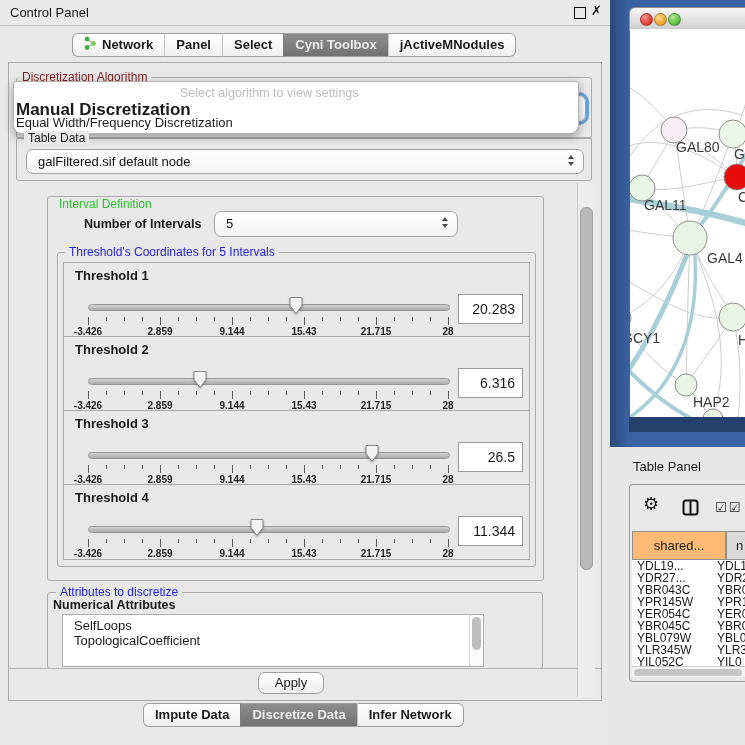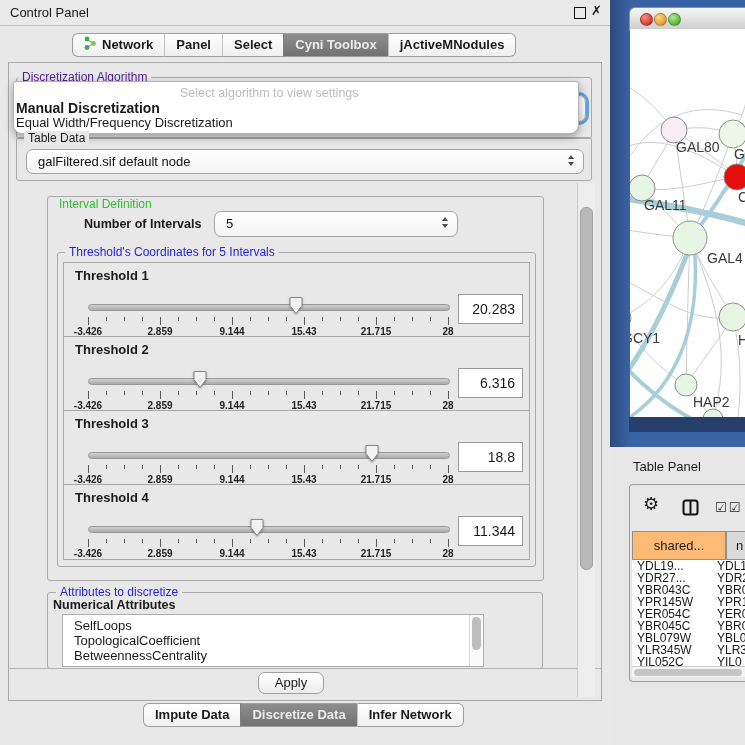--- a/index.html
+++ b/index.html
@@ -21,36 +21,36 @@
   .tab.last{border-right:1px solid #9e9e9e;border-radius:0 6px 6px 0;}
   .tab.sel{background:linear-gradient(#8d8d8d,#727272);color:#ececec;border-left:1px solid #7c7c7c;}
   .tab .tabicon{display:inline-block;vertical-align:-2px;margin-right:5px;}
 
   #content-panel{left:8px;top:62px;width:592px;height:637px;border:1px solid #a8a8a8;background:#e8e8e8;}
 
   .group{position:absolute;border:1px solid #aaaaaa;border-radius:3px;}
   .gtitle{position:absolute;background:#e8e8e8;padding:0 4px;font-size:12px;white-space:nowrap;}
   .g-green{color:#2fbf2f;}
   .g-blue{color:#2424dd;}
-  .g-gray{color:#4c1d95;text-decoration:underline;}
+  .g-gray{color:#7f1d1d;text-decoration:underline;}
 
   .combo{position:absolute;background:linear-gradient(#ffffff,#f3f3f3);border:1px solid #a3a3a3;
          border-radius:7px;font-size:13px;color:#111;}
   .combo .cval{position:absolute;left:11px;top:0;line-height:23px;white-space:nowrap;}
   .spin{position:absolute;right:9px;top:5px;}
   .spin i{display:block;width:0;height:0;border-left:3.5px solid transparent;border-right:3.5px solid transparent;}
   .spin .up{border-bottom:4.5px solid #4a4a4a;margin-bottom:3px;}
   .spin .dn{border-top:4.5px solid #4a4a4a;}
   .combo-focus{box-shadow:0 0 0 3px #62a0de;}
 
   
   #algo-popup{left:13px;top:81px;width:564px;height:51px;background:#ffffff;border:1px solid #b3b3b3;
               border-radius:3px 3px 9px 9px;box-shadow:0 3px 9px rgba(0,0,0,.35);z-index:60;}
   #algo-popup .prompt{position:absolute;left:166px;top:4px;font-size:12.5px;color:#bcbcbc;}
-  #algo-popup .opt1{position:absolute;left:2px;top:18px;font-size:14px;font-weight:bold;}
+  #algo-popup .opt1{position:absolute;left:2px;top:18px;font-size:17px;font-weight:bold;}
   #algo-popup .opt2{position:absolute;left:2px;top:33px;font-size:13px;}
 
   
   .thr-panel{position:absolute;left:63px;width:465px;height:74px;border:1px solid #a8a8a8;background:#e8e8e8;}
   .thr-label{position:absolute;left:11px;top:5px;font-size:13px;font-weight:bold;}
   .slider-zone{position:absolute;left:24px;top:32px;width:360px;height:42px;}
   .track{position:absolute;left:0;top:9px;width:100%;height:5px;border:1px solid #979797;border-radius:4px;
          background:linear-gradient(#d2d2d2,#ababab);}
   .thumb{position:absolute;top:1px;width:15px;height:19px;transform:translateX(-50%);
          filter:drop-shadow(0 1px 1px rgba(0,0,0,.35));}
@@ -297,21 +297,21 @@
         </div>
       <div class="ticklabels">
           <span class="ticklab" style="left: 0%;">-3.426</span>
           <span class="ticklab" style="left: 20%;">2.859</span>
           <span class="ticklab" style="left: 40%;">9.144</span>
           <span class="ticklab" style="left: 60%;">15.43</span>
           <span class="ticklab" style="left: 80%;">21.715</span>
           <span class="ticklab" style="left: 100%;">28</span>
         </div>
     </div>
-    <div class="valbox">18.8</div>
+    <div class="valbox">26.5</div>
   </div>
 
   <div class="thr-panel" style="top:484px;">
     <span class="thr-label">Threshold 4</span>
     <div class="slider-zone">
       <div class="track"></div>
       <div class="thumb" style="left: 47%;">
         <svg width="15" height="19">
             <path d="M1.5,1.5 h12 v8 l-6,8 l-6,-8 z" fill="#f2f2f2" stroke="#8a8a8a"></path>
           </svg>
@@ -351,21 +351,20 @@
     <div class="valbox">11.344</div>
   </div>
 
   <div class="group" style="left:47px;top:592px;width:494px;height:75px;"></div>
   <span class="gtitle g-blue abs" style="left:56px;top:585px;">Attributes to discretize</span>
   <span class="abs" style="left:53px;top:598px;font-size:12.5px;font-weight:bold;">Numerical Attributes</span>
   <div class="abs" id="attr-list">
     <div style="height:3px;"></div>
     <div class="attr-item">SelfLoops</div>
     <div class="attr-item">TopologicalCoefficient</div>
-    <div class="attr-item">BetweennessCentrality</div>
     <div id="attr-sb">
         <div class="sbthumb"></div>
       </div>
   </div>
 
   <div class="abs" style="left:8px;top:668px;width:593px;border-top:1px solid #b3b3b3;"></div>
   <div class="abs btn" style="left:258px;top:672px;width:64px;height:20px;line-height:20px;">Apply</div>
 
   <div class="abs" id="cp-sb-track"></div>
   <div class="abs" id="cp-sb-thumb"></div>

